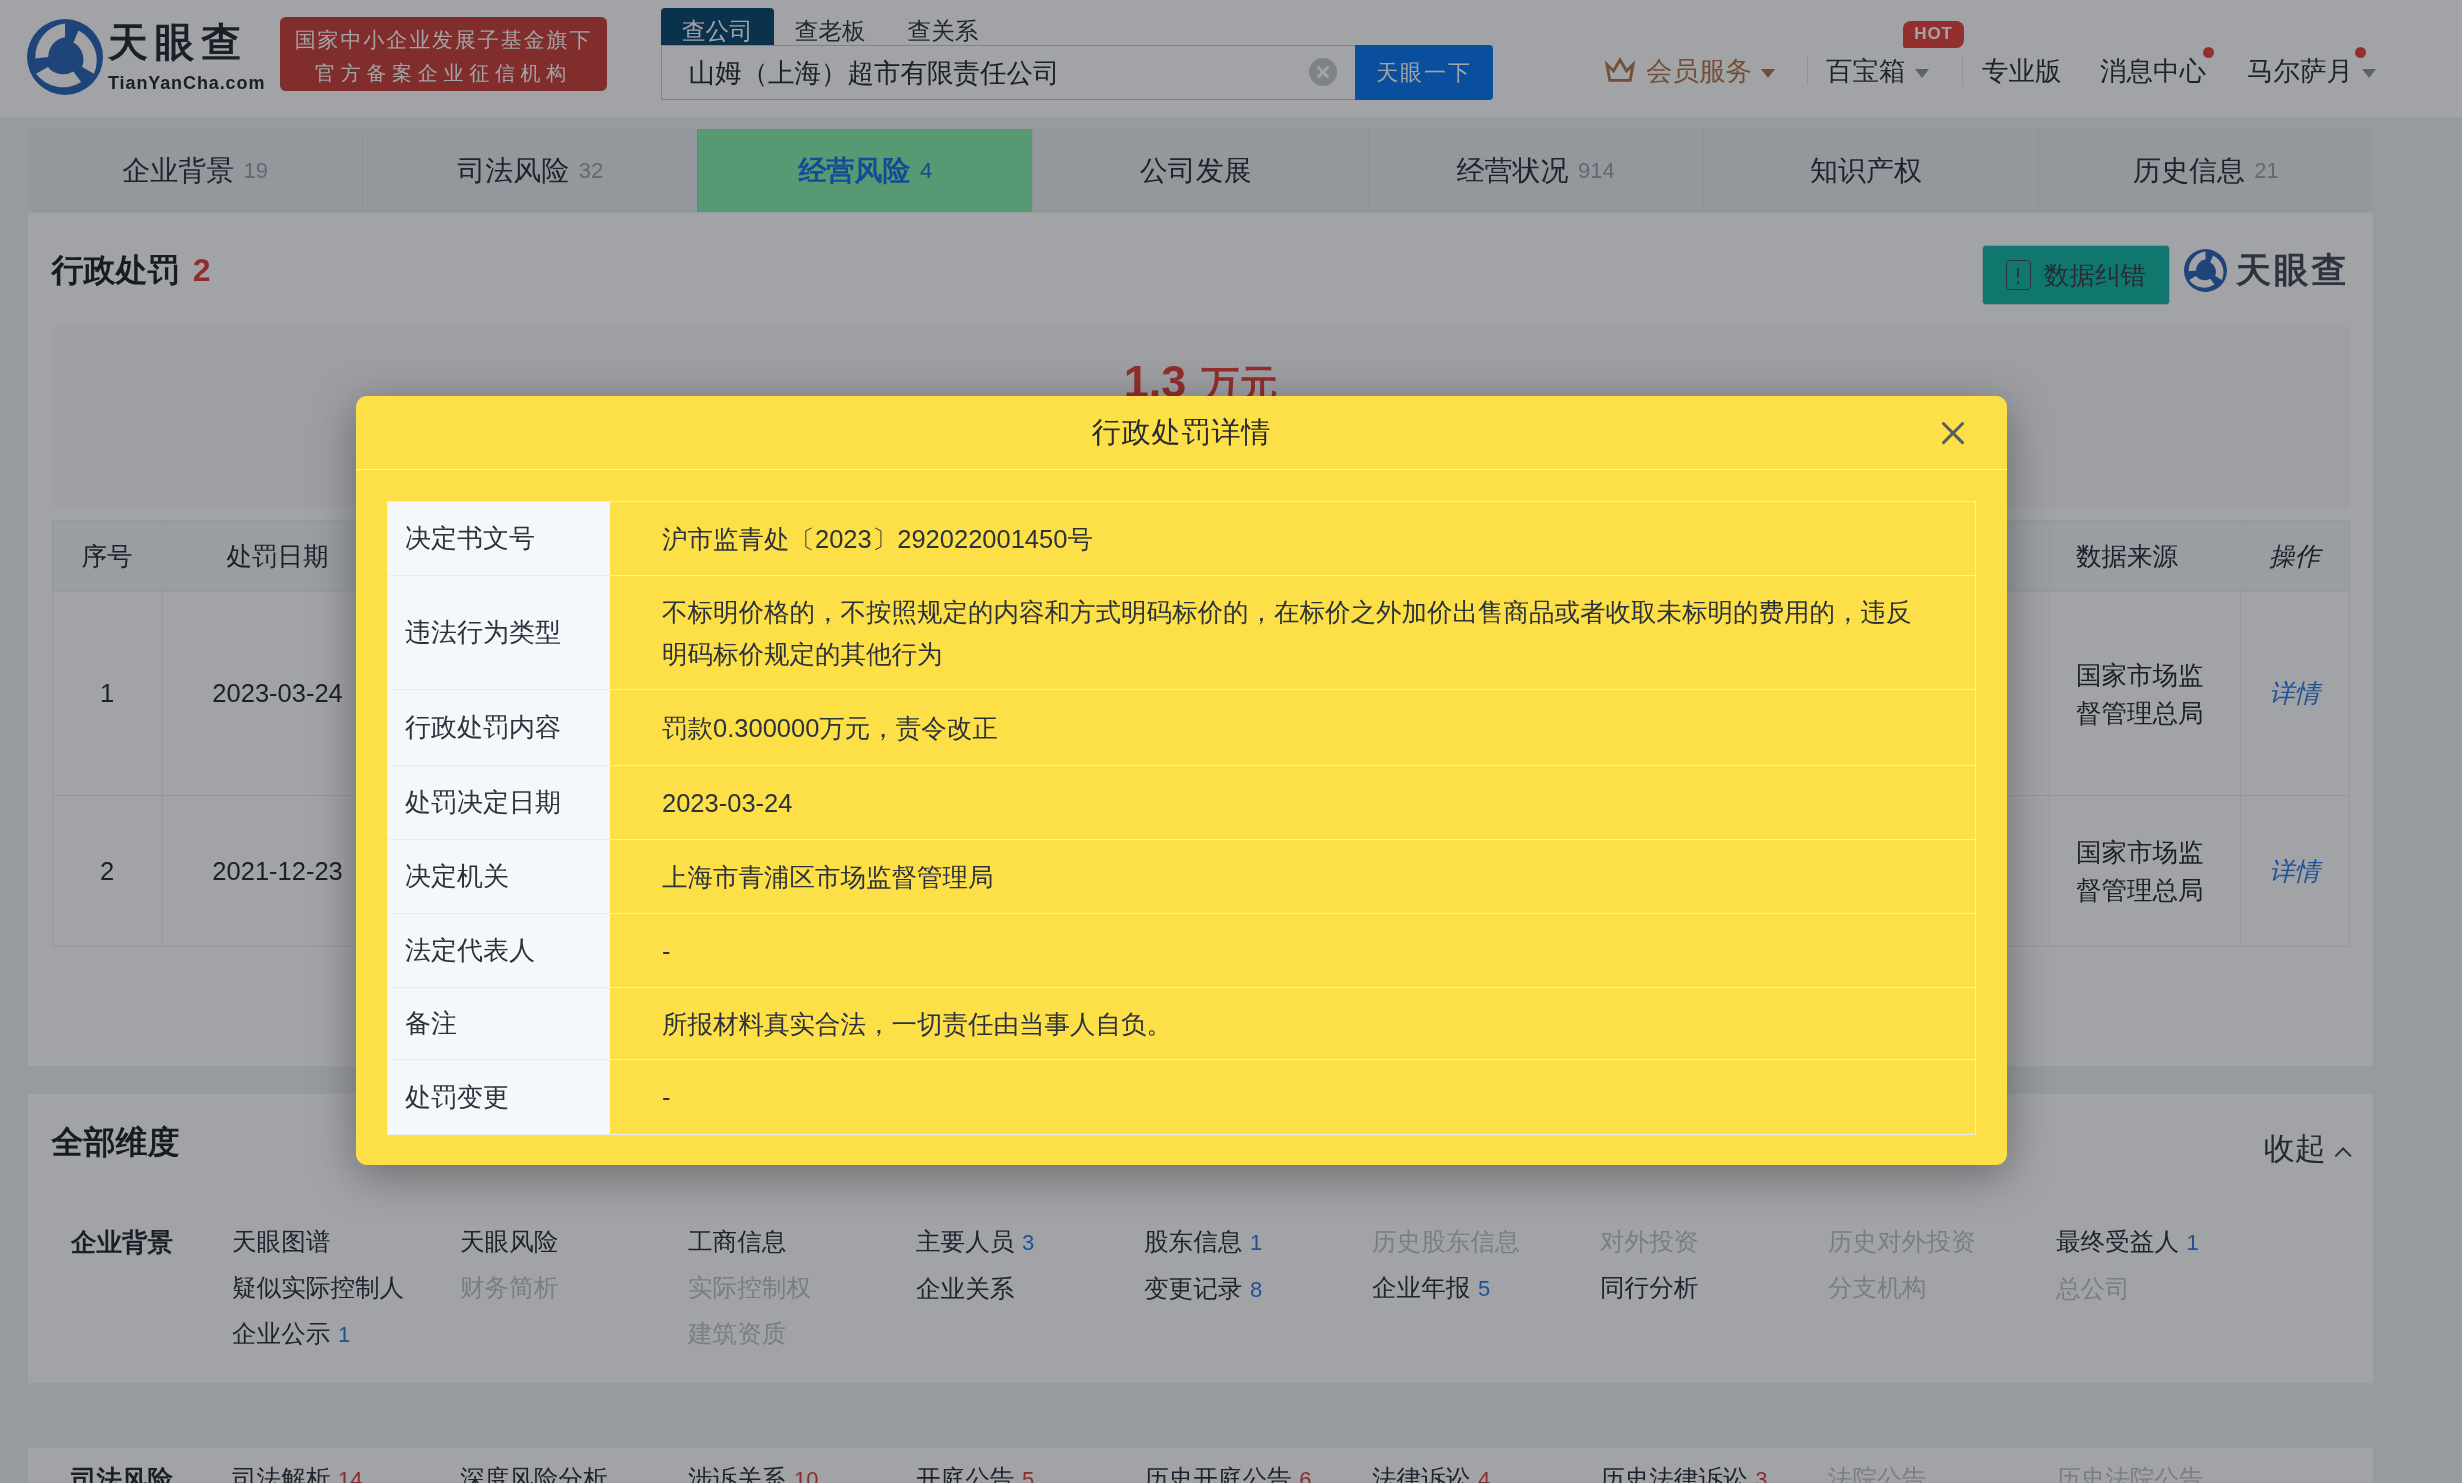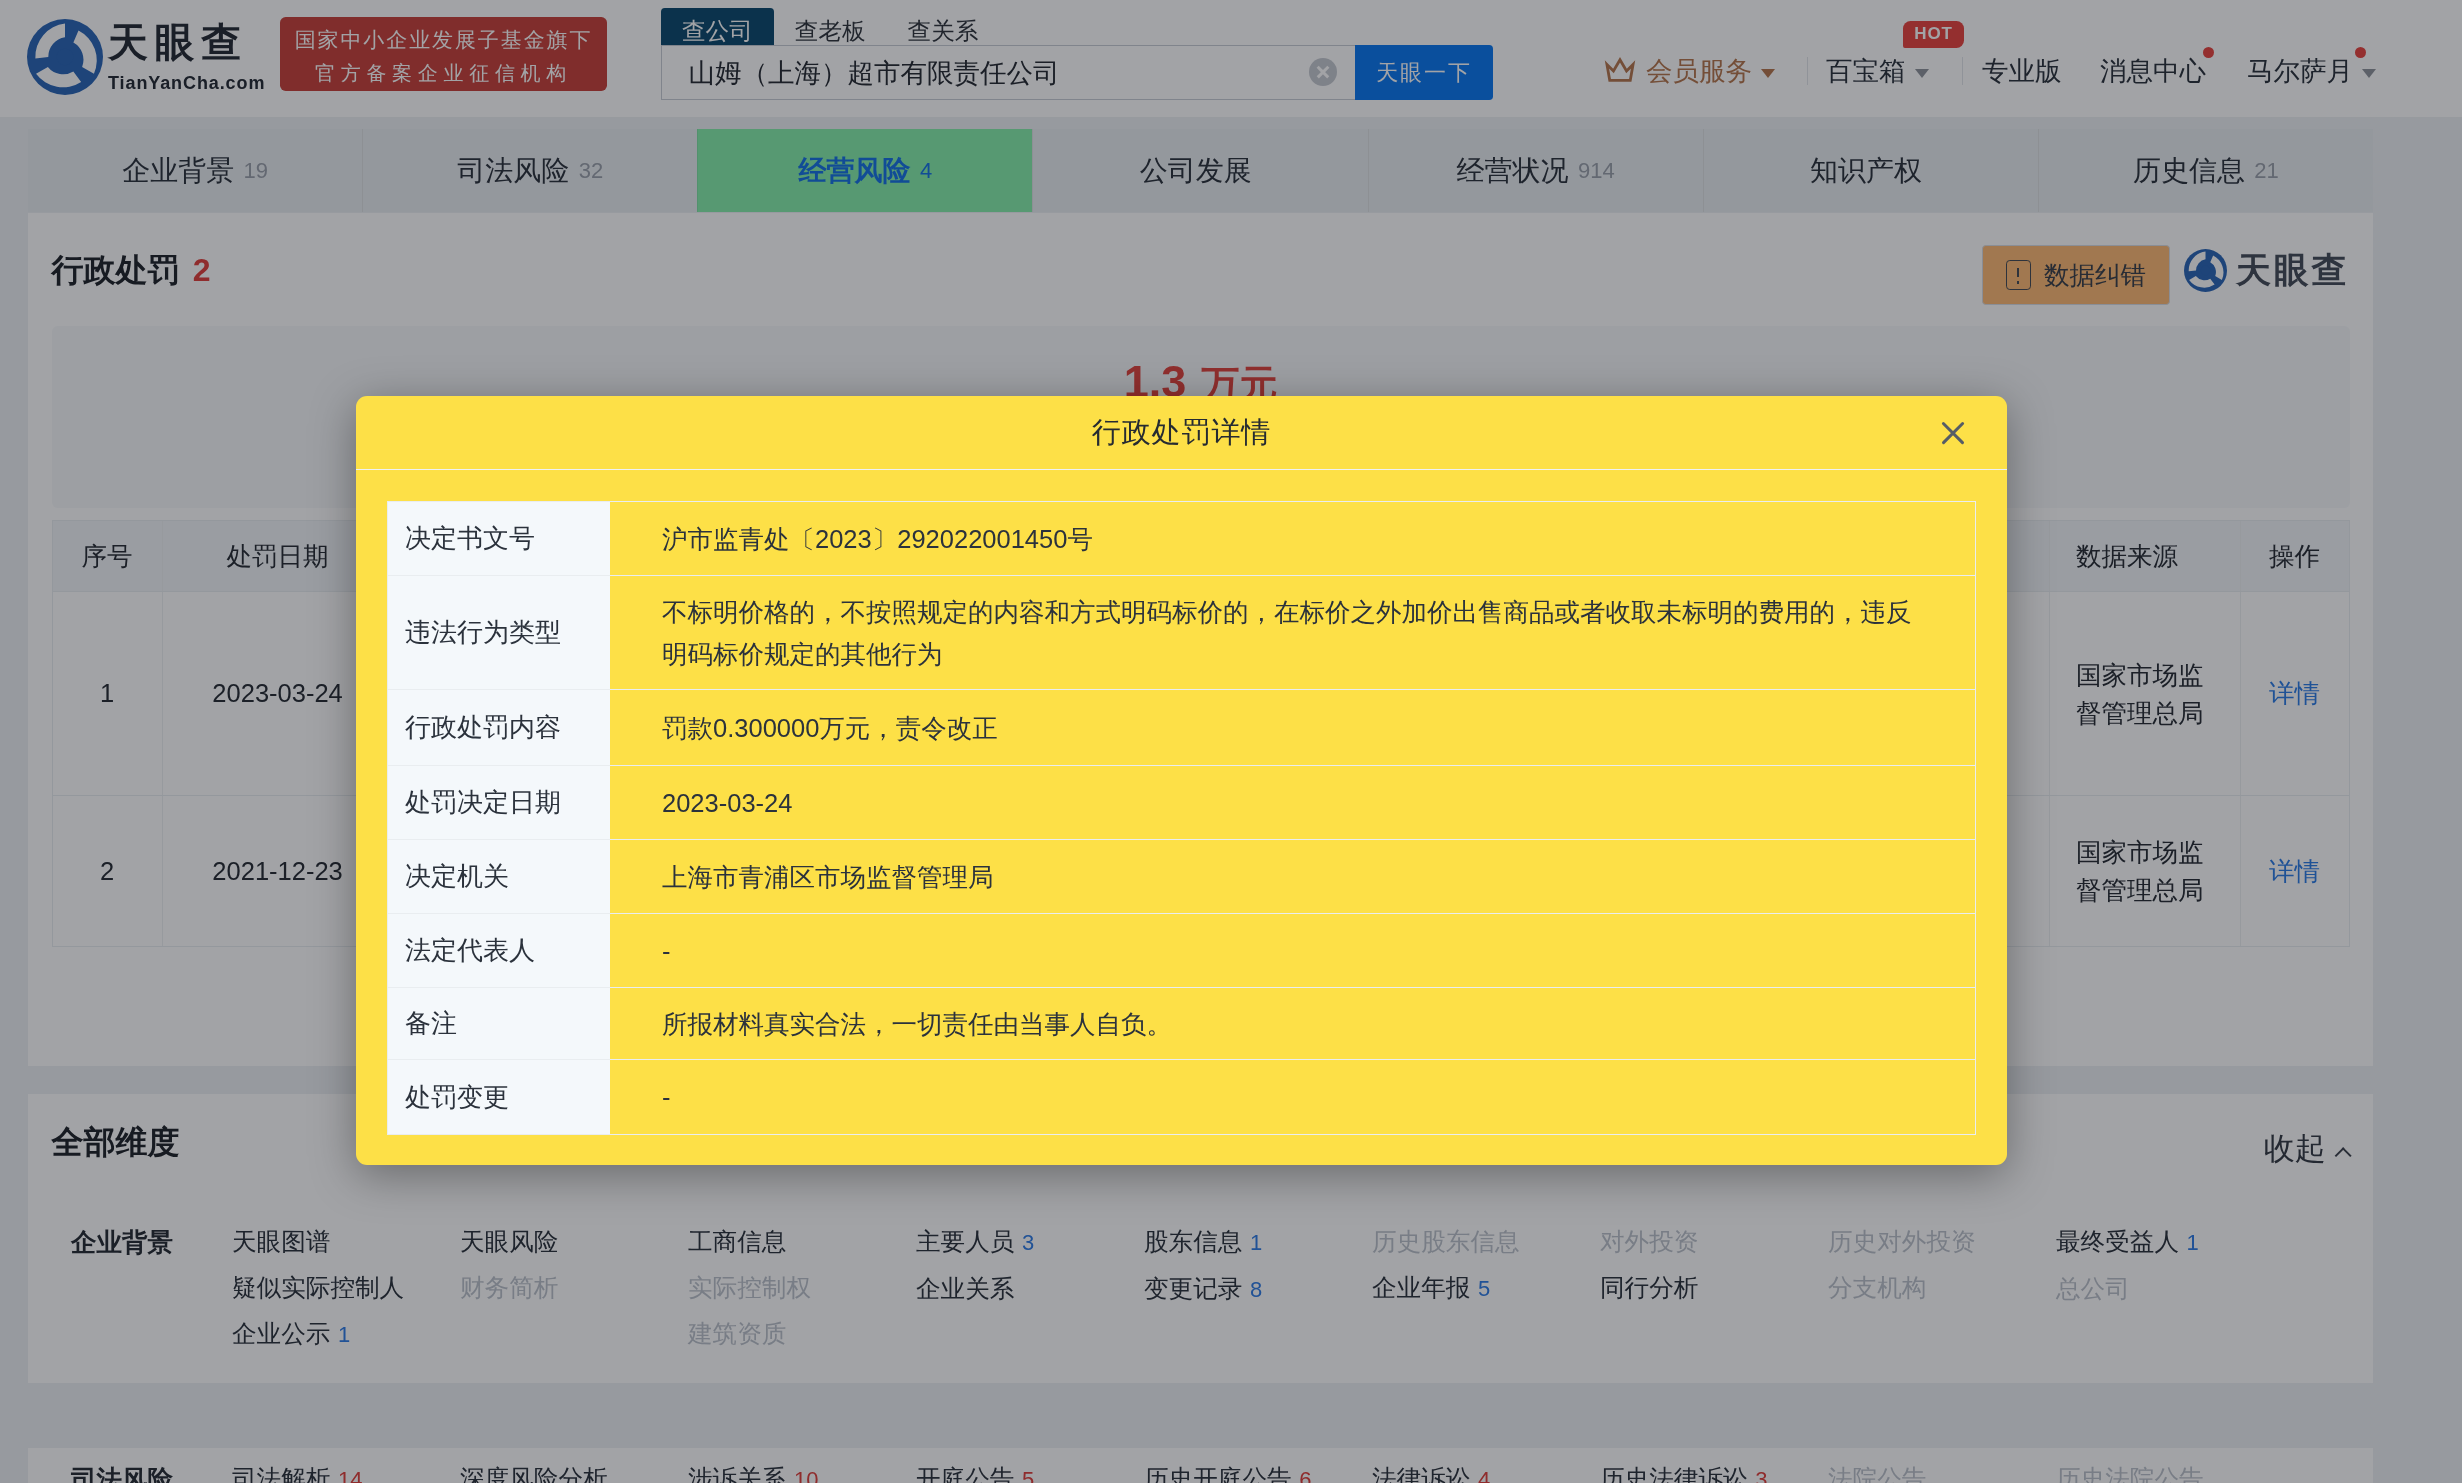--- a/index.html
+++ b/index.html
@@ -46,40 +46,40 @@
   .mtab.on .ct { color:#1673e6; font-weight:normal; }
 
   
   .card { position:absolute; left:28px; width:2345px; background:#fff; z-index:1; }
   #card1 { top:213px; height:853px; }
   #card2 { top:1094px; height:289px; }
   #card3 { top:1448px; height:132px; }
 
   .sec-title { position:absolute; left:23.6px; top:36px; font-size:32px; font-weight:bold; color:#20242b; }
   .sec-title .cnt { color:#e0403c; margin-left:13.2px; }
-  .correct { position:absolute; right:203px; top:32px; height:60px; padding:0 23px; border:0.9px solid #d9dee5; border-radius:3.8px; display:flex; align-items:center; gap:13.2px; font-size:25.5px; color:#3a404a; background:#fdba74; cursor:pointer; }
+  .correct { position:absolute; right:203px; top:32px; height:60px; padding:0 23px; border:0.9px solid #d9dee5; border-radius:3.8px; display:flex; align-items:center; gap:13.2px; font-size:25.5px; color:#3a404a; background:#14b8a6; cursor:pointer; }
   .docic { position:relative; width:24.6px; height:30px; border:1.9px solid #454b54; border-radius:3.8px; }
   .docic::after { content:""; position:absolute; left:9.4px; top:6.6px; width:1.9px; height:9.4px; background:#454b54; }
   .docic::before { content:""; position:absolute; left:9.4px; top:20px; width:1.9px; height:2.8px; background:#454b54; }
   .wm { position:absolute; right:23.6px; top:34px; display:flex; align-items:center; gap:9.4px; }
   .wm-txt { font-size:35px; font-weight:bold; color:#454d59; letter-spacing:2.8px; }
 
   .stats { position:absolute; left:23.6px; top:113px; width:2298px; height:182px; background:#f7f9fb; border-radius:5.7px; text-align:center; cursor:pointer; }
   .stat-num { padding-top:30px; color:#e3453e; font-weight:bold; }
   .stat-num .v { font-size:45px; }
   .stat-num .u { font-size:38px; margin-left:15px; }
 
   .ptable { position:absolute; left:23.6px; top:307px; width:2298px; border:0.9px solid #e9edf1; }
   .prow { display:flex; background:#fff; border-top:0.9px solid #e9edf1; }
   .prow.head { height:70px; background:#f2f5f8; border-top:none; }
   .pcell { border-right:0.9px solid #edf0f3; display:flex; align-items:center; justify-content:center; font-size:25.5px; color:#272d35; }
   .pcell:last-child { border-right:none; }
   .c-no { width:110px; } .c-date { width:231px; } .c-fill { flex:1; }
   .c-src { width:191px; padding:0 26.5px; line-height:38px; justify-content:flex-start; text-align:left; }
-  .c-act { width:108px; }
+  .c-act { width:108px;font-style:italic; }
   .r1 { height:204px; } .r2 { height:151px; }
   .link { color:#2d7ce5; cursor:pointer; }
 
   
   .dim-title { position:absolute; left:23.6px; top:26.5px; font-size:32px; font-weight:bold; color:#20242b; }
   .collapse { position:absolute; right:23.6px; top:34px; font-size:31px; color:#343a44; cursor:pointer; }
   .chev { display:inline-block; width:12.3px; height:12.3px; border-top:2.8px solid #3c424c; border-left:2.8px solid #3c424c; transform:rotate(45deg) translate(1.9px,1.9px); margin-left:11.3px; }
   .dim-row { position:absolute; left:0; top:132px; right:0; display:flex; padding-left:43px; }
   #card3 .dim-row { position:static; padding-top:15px; }
   .dim-label { width:161px; font-size:25.5px; font-weight:600; color:#262c34; line-height:32px; }

